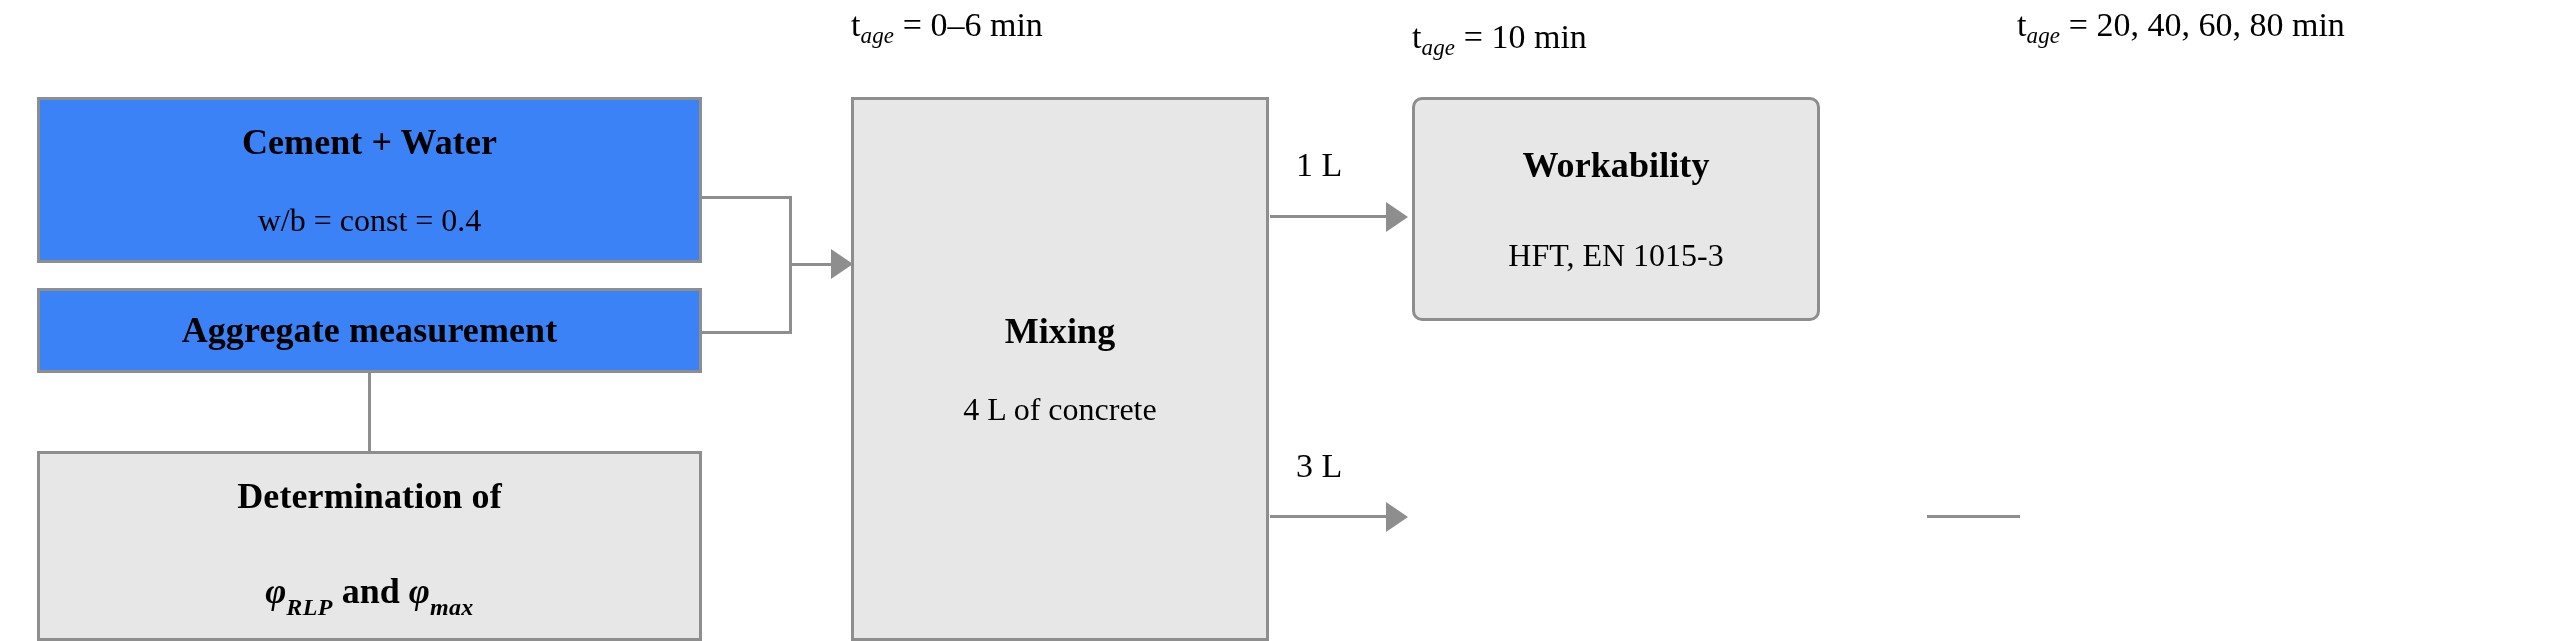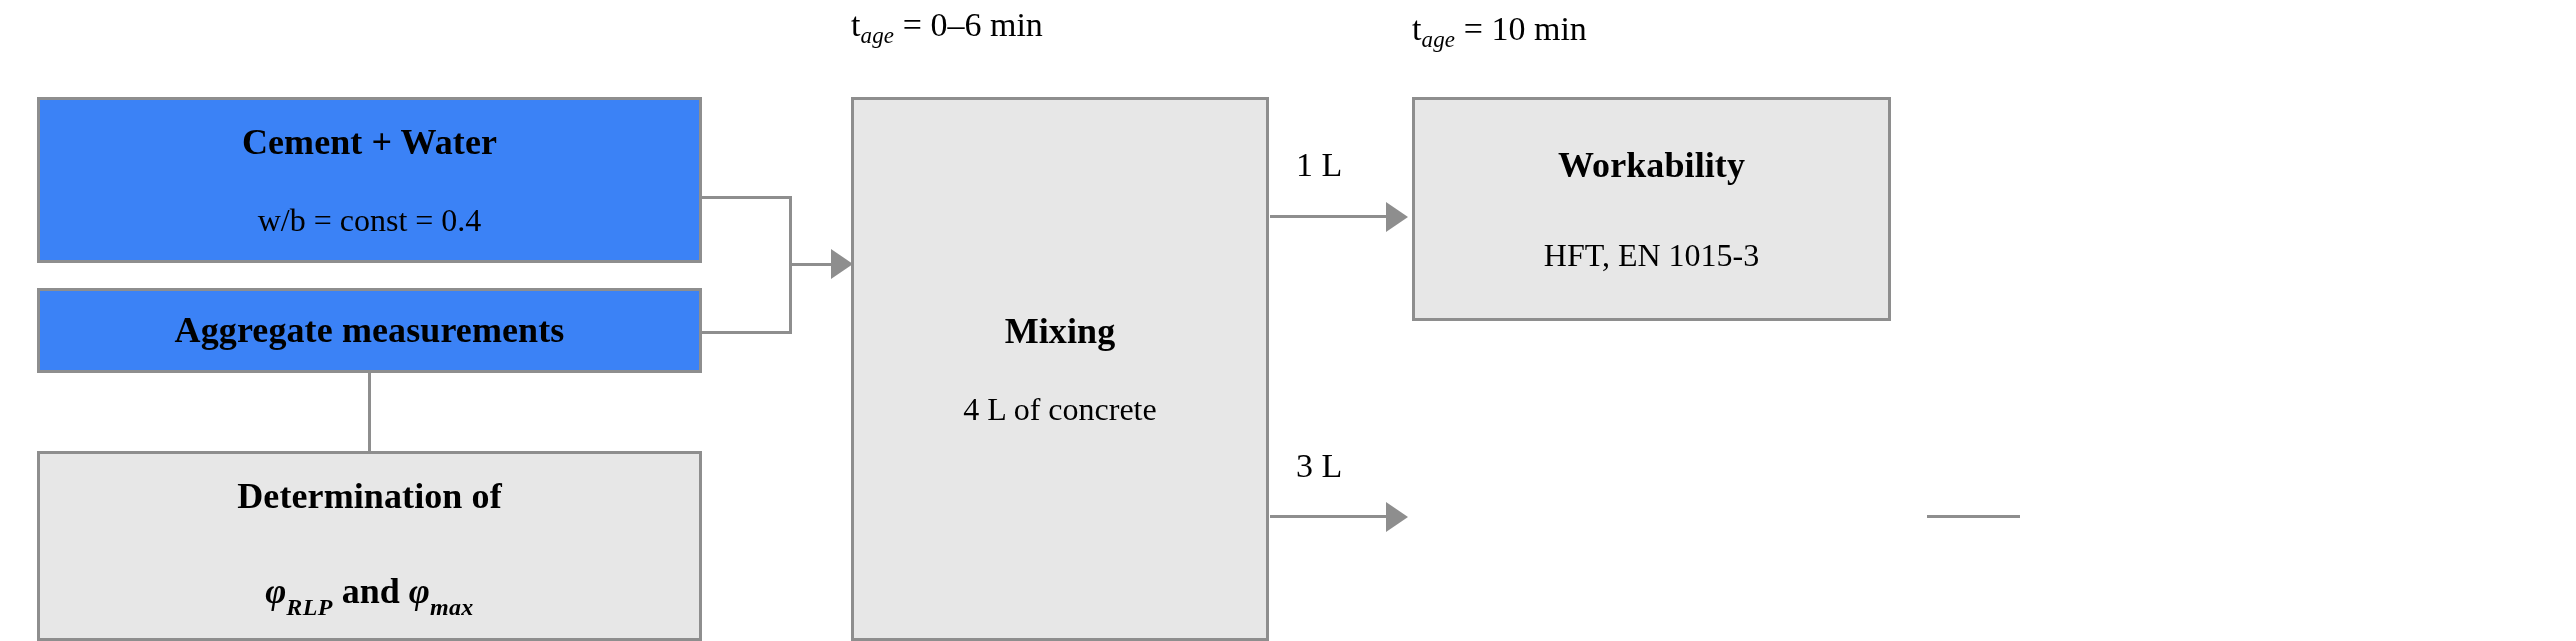--- a/index.html
+++ b/index.html
@@ -141,24 +141,27 @@
 </style>
 </head>
 <body>
 
 <div id="canvas">
 
   <div class="tage" style="left:851px; top:6px; width:418px;">
     <span>t</span><span class="sub">age</span><span> = 0–6 min</span>
   </div>
 
-  <div class="tage" style="left:1412px; top:10px; width:515px;">
+  <div class="tage" style="left:1412px; top:18px; width:515px;">
     <span>t</span><span class="sub">age</span><span> = 10 min</span>
   </div>
 
+  <div class="tage" style="left:2017px; top:6px; width:553px;">
+    <span>t</span><span class="sub">age</span><span> = 20, 40, 60, 80 min</span>
+  </div>
 
   <div class="hline" style="left:702px; top:196px; width:90px;"></div>
 
   <div class="hline" style="left:702px; top:331px; width:90px;"></div>
 
   <div class="vline" style="left:789px; top:196px; height:138px;"></div>
 
   <div class="hline" style="left:789px; top:263px; width:45px;"></div>
   <div class="arrowhead" style="left:831px; top:249px;"></div>
 
@@ -175,38 +178,38 @@
   <div class="edge-label" style="left:1296px; top:146px;">1 L</div>
   <div class="edge-label" style="left:1296px; top:447px;">3 L</div>
 
   <div class="box green" style="left:37px; top:97px; width:665px; height:166px;">
     <div class="box-title">Cement + Water</div>
     <div class="gap-sm"></div>
     <div class="box-sub">w/b = const = 0.4</div>
   </div>
 
   <div class="box green" style="left:37px; top:288px; width:665px; height:85px;">
-    <div class="box-title">Aggregate measurements</div>
+    <div class="box-title">Aggregate measurement</div>
   </div>
 
   <div class="box gray" style="left:37px; top:451px; width:665px; height:190px;">
     <div class="box-title">Determination of</div>
     <div class="gap-sm"></div>
     <div class="phi-line">
       <span class="phi-sym">φ</span><span class="phi-sub">RLP</span><span class="phi-and"> and </span><span class="phi-sym">φ</span><span class="phi-sub">max</span>
     </div>
   </div>
 
   <div class="box gray" style="left:851px; top:97px; width:418px; height:544px;">
     <div class="box-title">Mixing</div>
     <div class="gap-sm"></div>
     <div class="box-sub">4 L of concrete</div>
   </div>
 
-  <div class="box gray" style="left:1412px; top:97px; width:479px; height:224px;">
+  <div class="box gray" style="left:1412px; top:97px; width:408px; height:224px;border-radius:10px;">
     <div class="box-title">Workability</div>
     <div class="gap-md"></div>
     <div class="box-sub">HFT, EN 1015-3</div>
   </div>
 
 
 
 </div>
 
 

